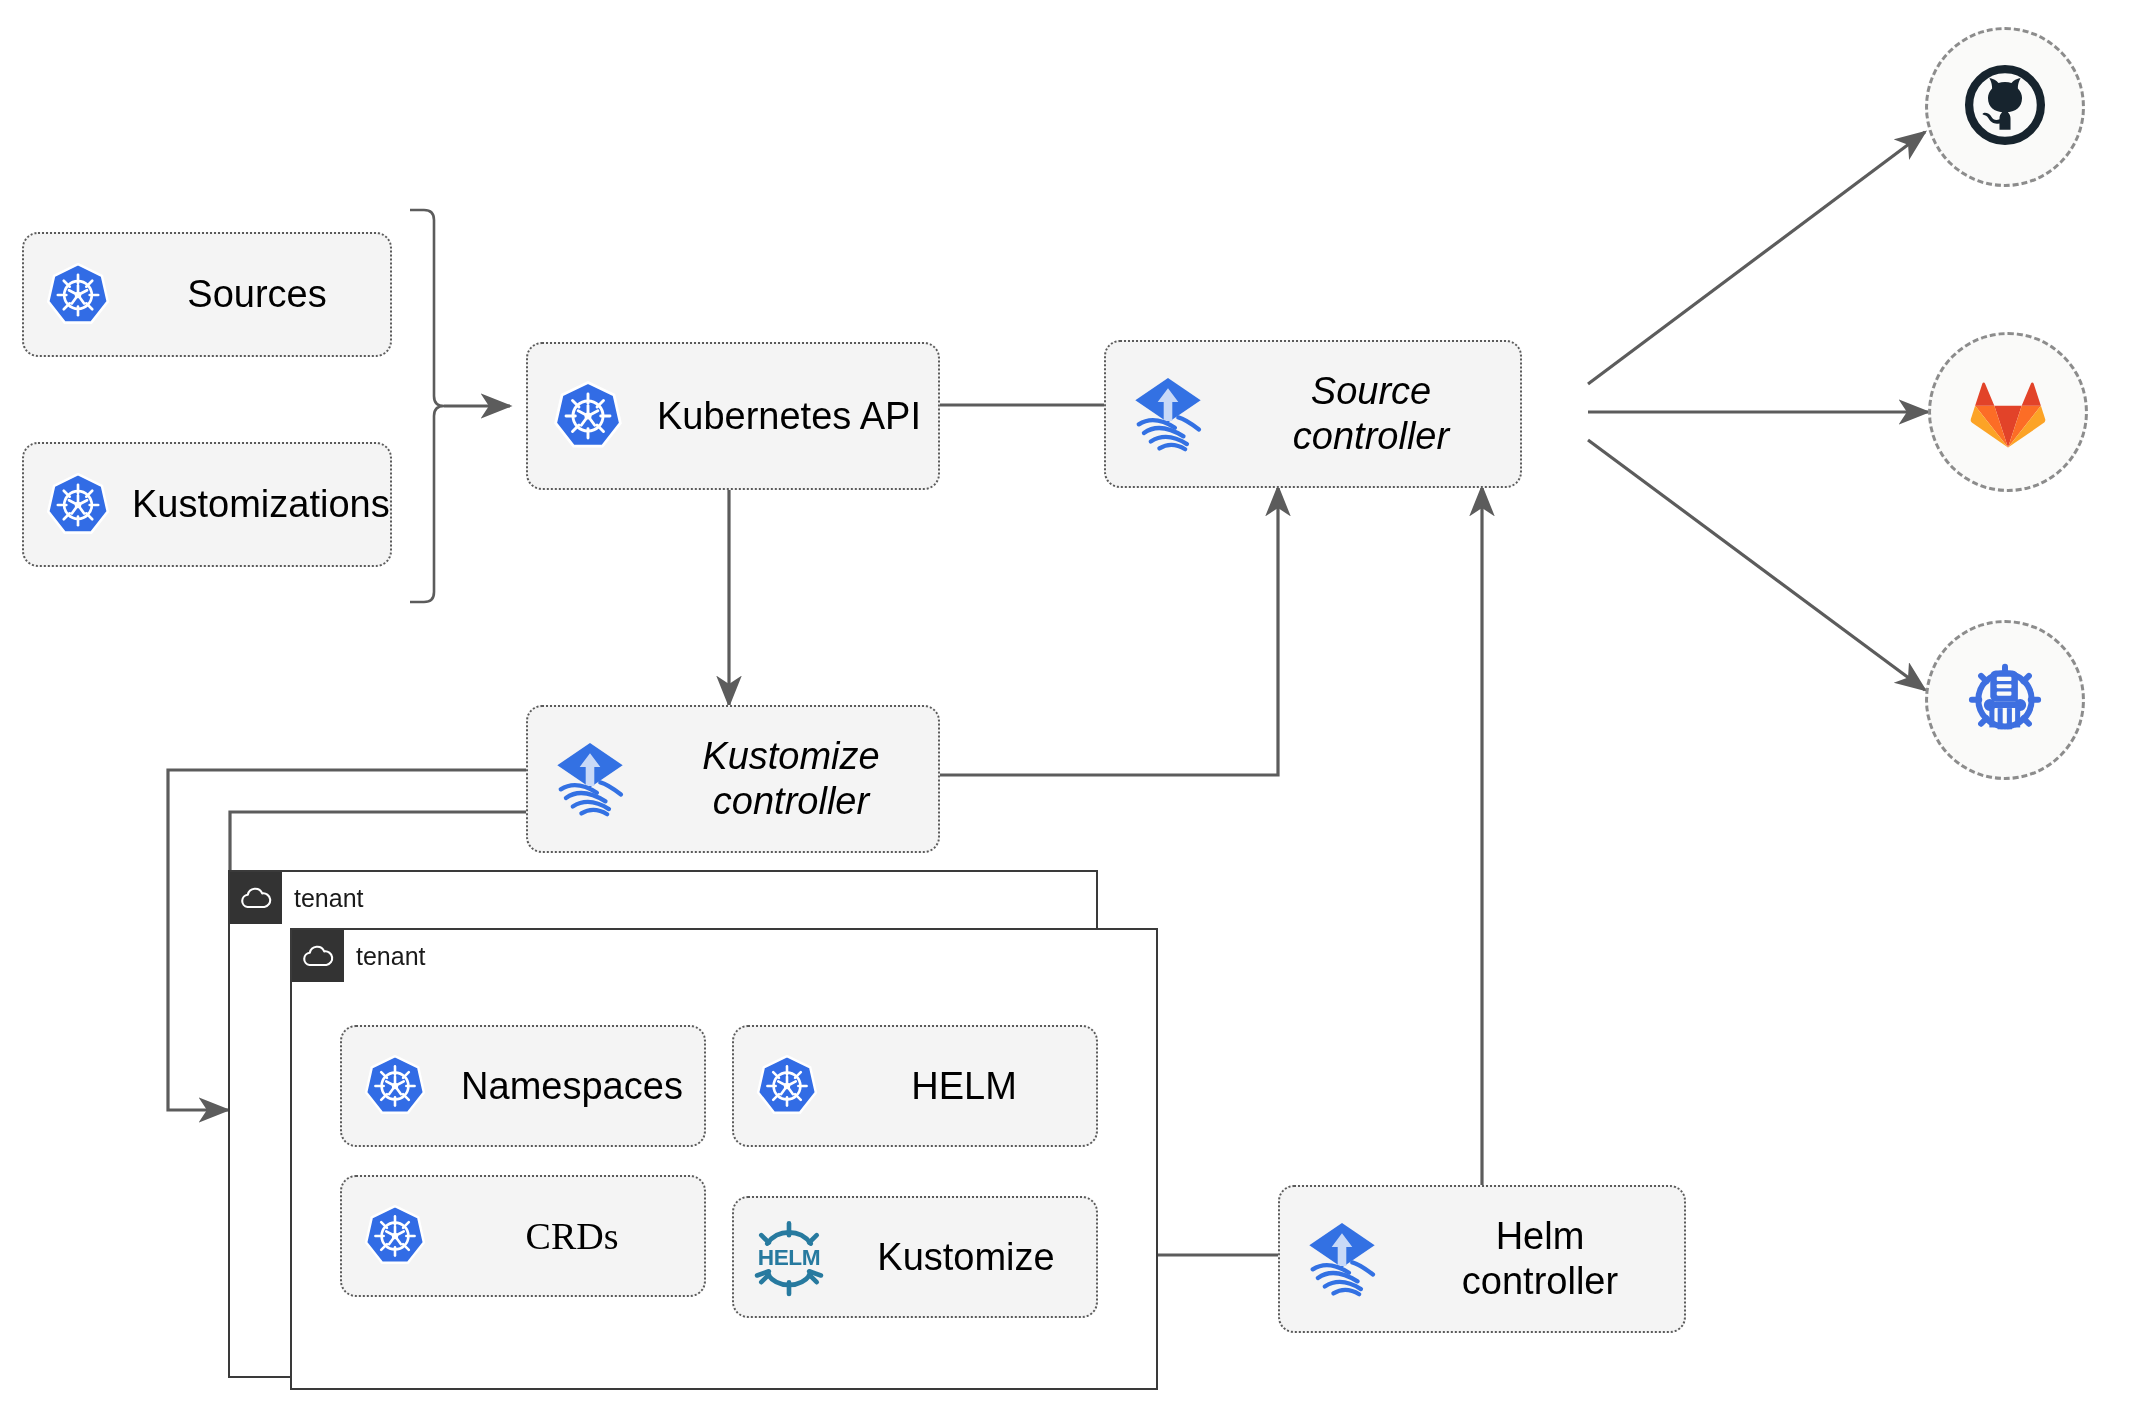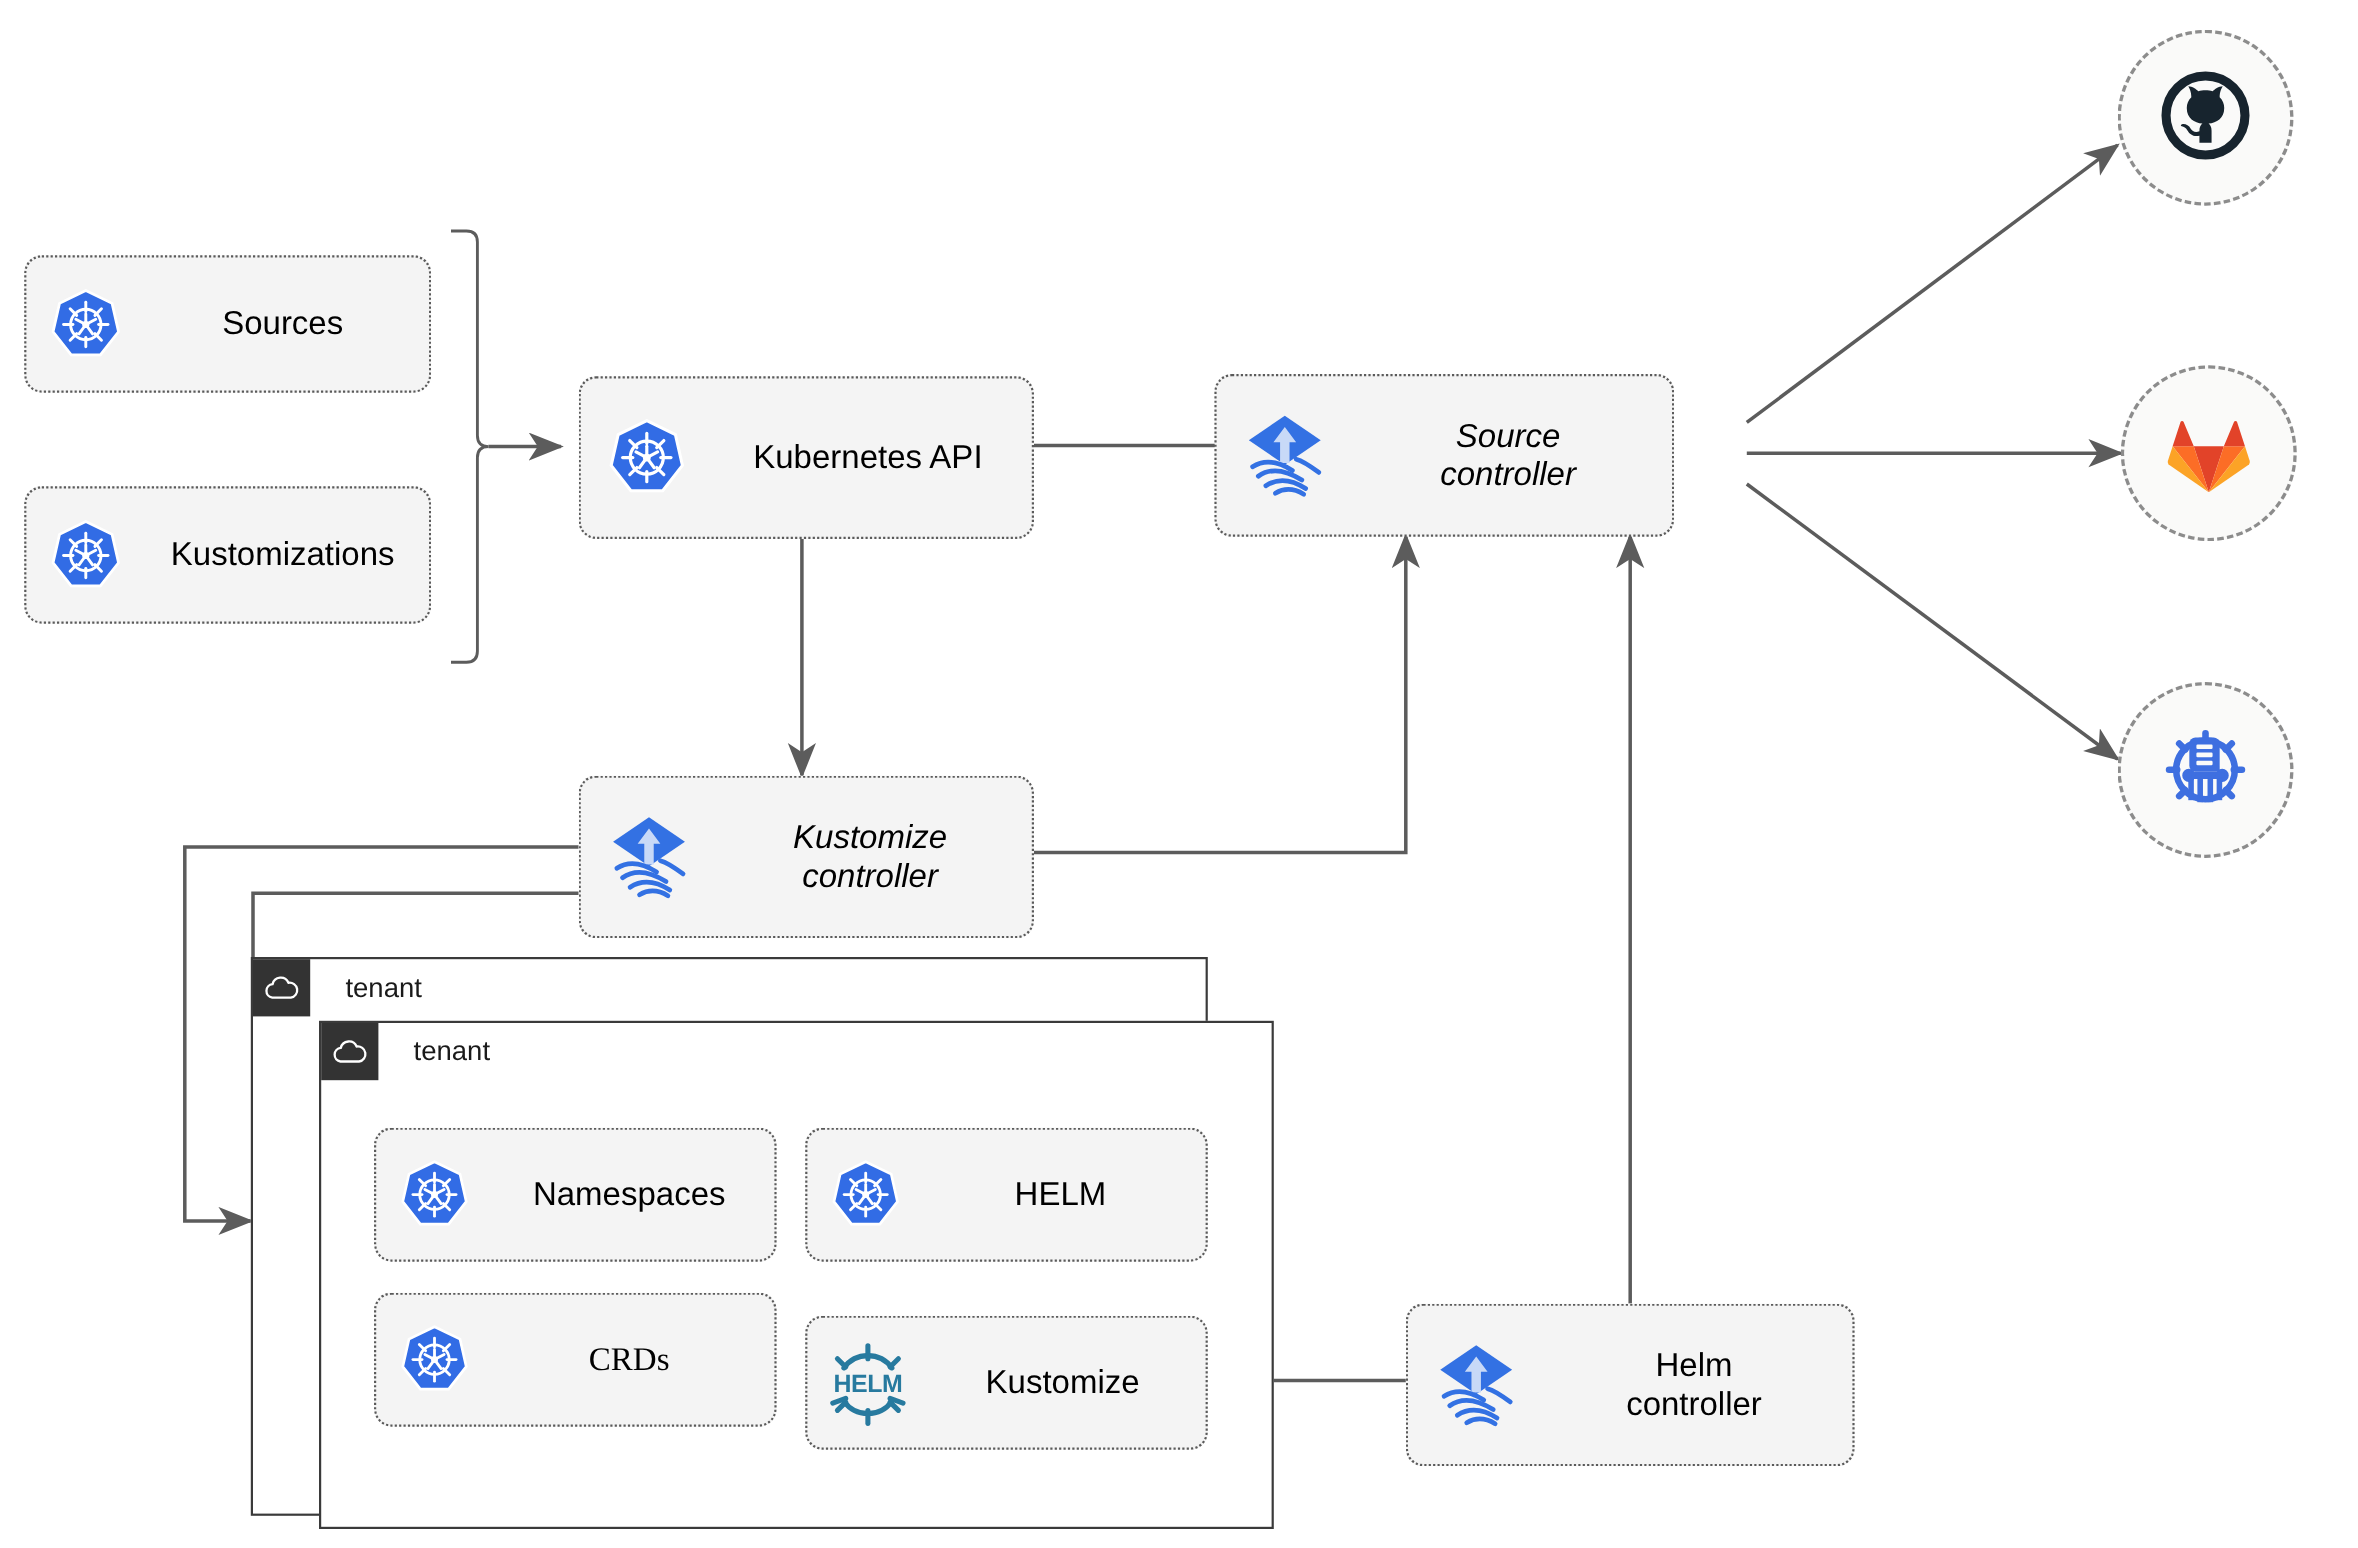--- a/index.html
+++ b/index.html
@@ -41,21 +41,21 @@
   .node .ico {
     flex: 0 0 auto;
     display: flex;
     align-items: center;
     justify-content: center;
   }
   .node .lbl {
     flex: 1 1 auto;
     text-align: center;
     color: #000000;
-    font-size: 30px;
+    font-size: 38px;
     line-height: 1.18;
     white-space: pre-line;
     padding-right: 8px;
   }
 
   
   .tenant {
     position: absolute;
     box-sizing: border-box;
     background: #ffffff;
@@ -72,21 +72,21 @@
   .tenant-badge {
     width: 52px;
     height: 52px;
     background: #333333;
     display: flex;
     align-items: center;
     justify-content: center;
     flex: 0 0 auto;
   }
   .tenant-title {
-    margin-left: 32px;
+    margin-left: 12px;
     font-size: 25px;
     color: #1a1a1a;
   }
 
   
   .circ {
     position: absolute;
     box-sizing: border-box;
     width: 160px;
     height: 160px;

